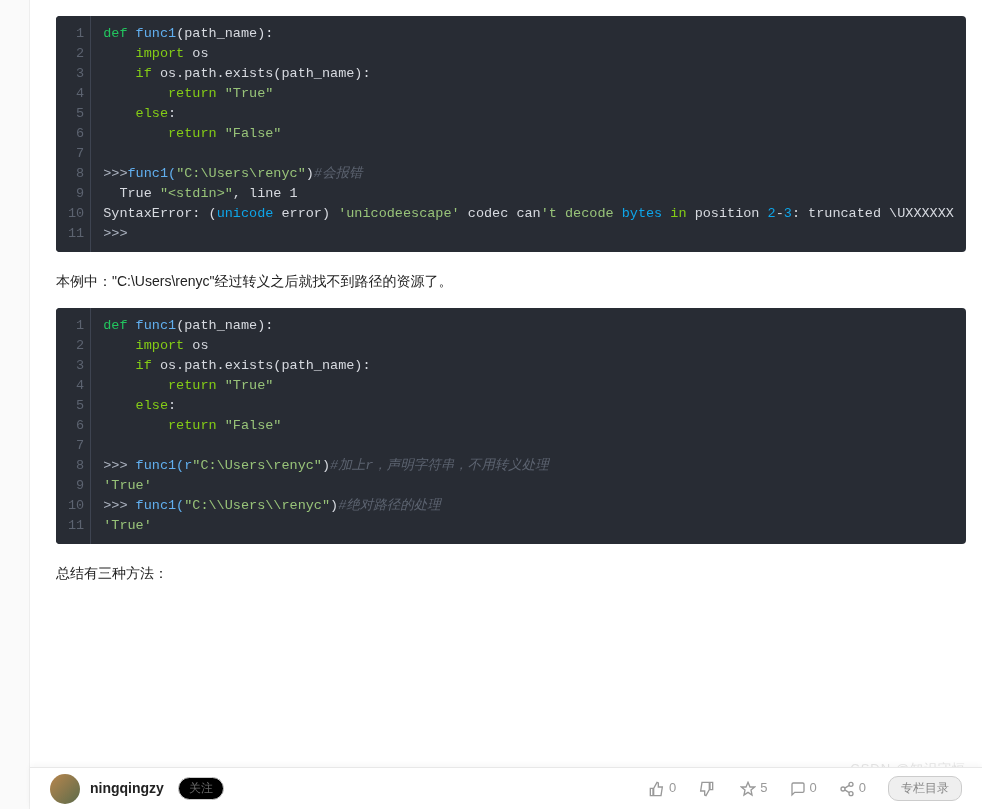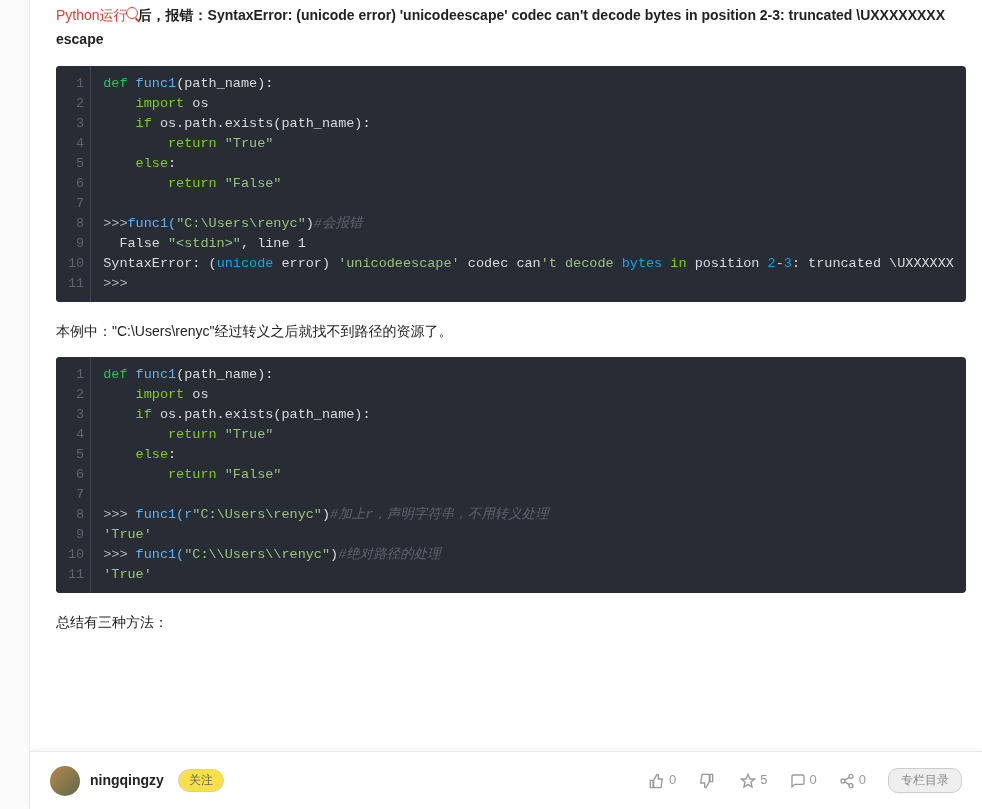--- a/index.html
+++ b/index.html
@@ -89,21 +89,21 @@
   .k-kw { color: #84cc16; }
   .k-str { color: #98c379; }
   .k-cmt { color: #5c6370; font-style: italic; }
   .k-builtin { color: #0ea5e9; }
   .k-white { color: #d7dae0; }
   .k-prompt { color: #abb2bf; }
   .author-bar {
     position: fixed;
     bottom: 0; left: 30px; right: 0;
     width: 952px;
-    height: 58px;
+    height: 42px;
     border-top: 1px solid #e8e8e8;
     background: #fff;
     display: flex;
     align-items: center;
     padding: 0 20px;
     font-size: 14px;
     color: #555;
     box-shadow: 0 -2px 6px rgba(0,0,0,0.04);
   }
   .avatar {
@@ -113,21 +113,21 @@
     margin-right: 10px;
     flex-shrink: 0;
   }
   .author-name { font-weight: 600; color: #222; margin-right: 14px; }
   .follow-btn {
     font-size: 12px;
     padding: 2px 10px;
     border: 1px solid #ccc;
     border-radius: 12px;
     color: #666;
-    background: #fde047;
+    background: #000000;
     cursor: pointer;
   }
   .spacer { flex: 1; }
   .action {
     display: inline-flex;
     align-items: center;
     margin-left: 22px;
     color: #999;
     font-size: 13px;
     cursor: pointer;
@@ -154,23 +154,20 @@
   }
 </style>
 </head>
 <body>
 
 <div class="layout">
   <div class="sidebar"></div>
 
   <div class="main">
 
-    <p class="para">
-      <a class="link-python"><span>Python运行</span><span class="search-icon"></span></a><span>后，报错：</span><span>SyntaxError: (unicode error) 'unicodeescape' codec can't decode bytes in position 2-3: truncated \UXXXXXXXX escape</span>
-    </p>
 
 
     <div class="codeblock">
       <div class="gutter">
         <div>1</div>
           <div>2</div>
           <div>3</div>
           <div>4</div>
           <div>5</div>
           <div>6</div>
@@ -181,21 +178,21 @@
           <div>11</div>
       </div>
       <div class="code"><span class="k-def">def</span><span class="k-name"> func1</span><span class="k-white">(path_name):</span>
 <span class="k-kw">    import</span><span class="k-white"> os</span>
 <span class="k-kw">    if</span><span class="k-white"> os.path.exists(path_name):</span>
 <span class="k-kw">        return</span><span class="k-str"> "True"</span>
 <span class="k-kw">    else</span><span class="k-white">:</span>
 <span class="k-kw">        return</span><span class="k-str"> "False"</span>
 <span></span>
 <span class="k-prompt">&gt;&gt;&gt;</span><span class="k-name">func1(</span><span class="k-str">"C:\Users\renyc"</span><span class="k-white">)</span><span class="k-cmt">#会报错</span>
-<span class="k-white">  False </span><span class="k-str">"&lt;stdin&gt;"</span><span class="k-white">, line 1</span>
+<span class="k-white">  True </span><span class="k-str">"&lt;stdin&gt;"</span><span class="k-white">, line 1</span>
 <span class="k-white">SyntaxError: (</span><span class="k-builtin">unicode</span><span class="k-white"> error) </span><span class="k-str">'unicodeescape'</span><span class="k-white"> codec can</span><span class="k-str">'t decode </span><span class="k-builtin">bytes</span><span class="k-kw"> in</span><span class="k-white"> position </span><span class="k-builtin">2</span><span class="k-white">-</span><span class="k-builtin">3</span><span class="k-white">: truncated \UXXXXXX</span>
 <span class="k-prompt">&gt;&gt;&gt;</span></div>
     </div>
 
     <p class="para para-normal">本例中："C:\Users\renyc"经过转义之后就找不到路径的资源了。</p>
 
     <div class="codeblock">
       <div class="gutter">
         <div>1</div>
           <div>2</div>

